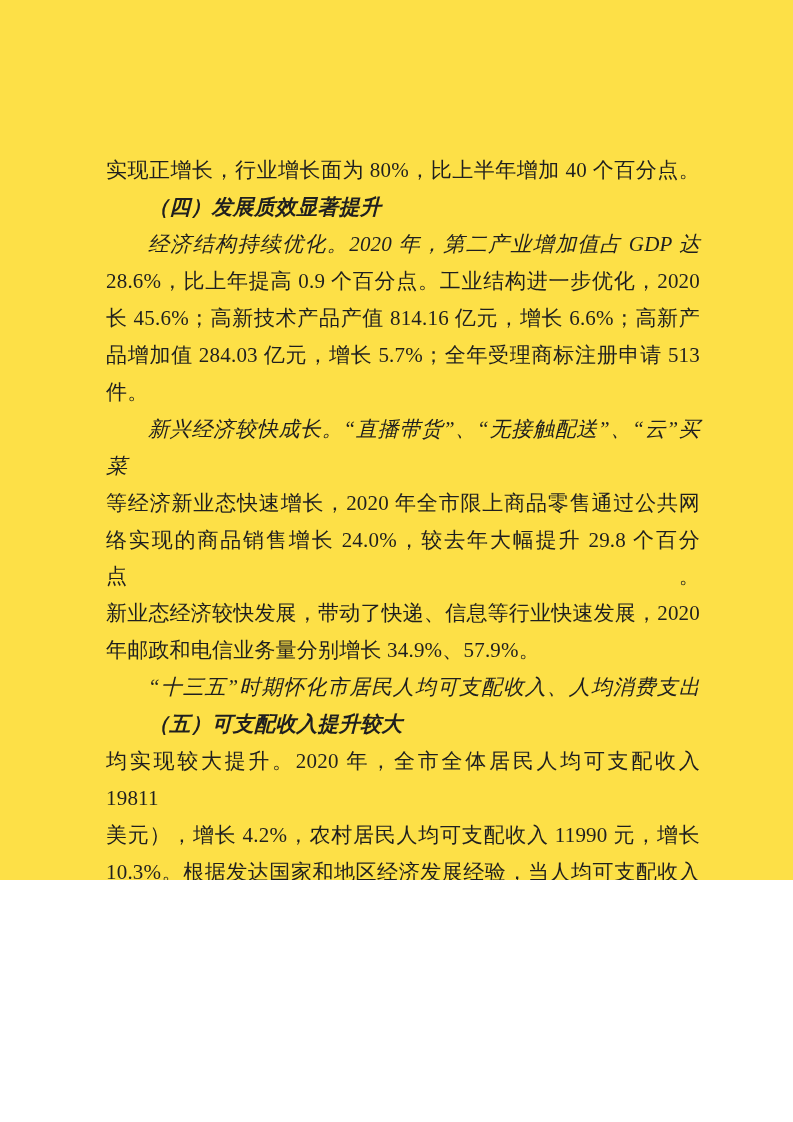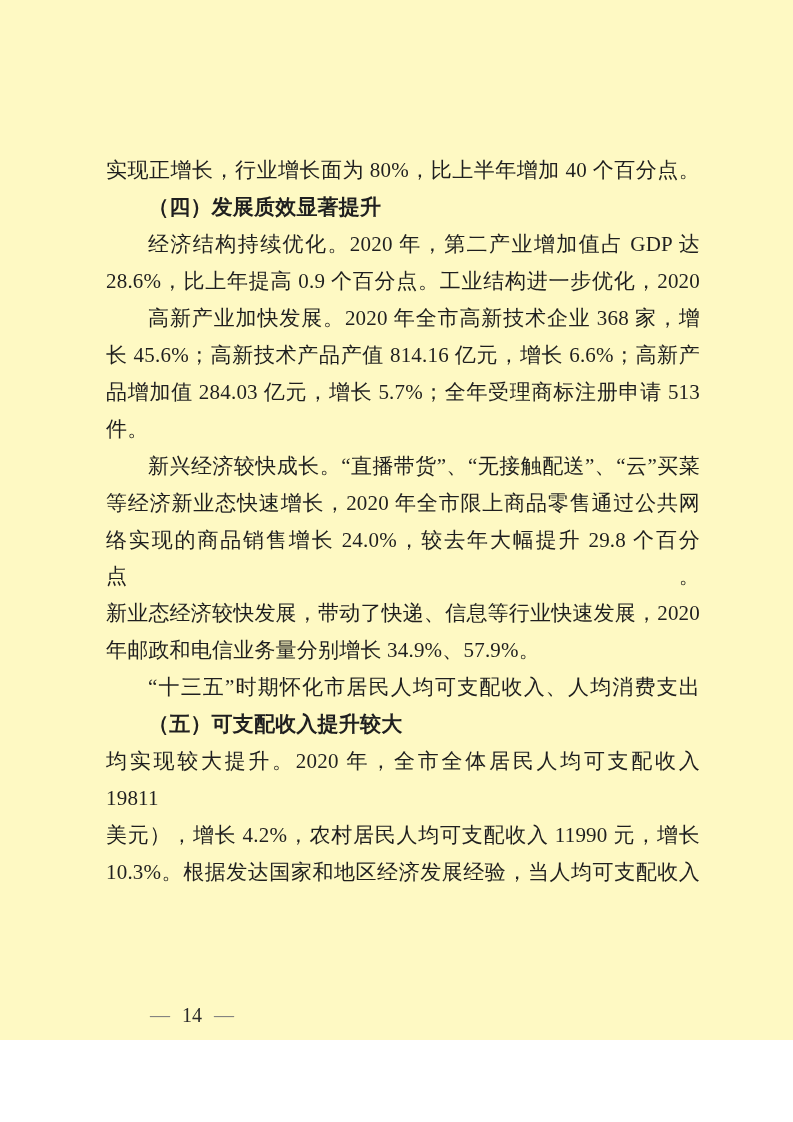--- a/index.html
+++ b/index.html
@@ -3,22 +3,22 @@
 <meta charset="utf-8">
 <style>
   html, body {
     margin: 0;
     padding: 0;
     background: #ffffff;
   }
   .page {
     position: relative;
     width: 793px;
-    height: 1040px;
-    background: #fef9c3;
+    height: 880px;
+    background: #fde047;
     overflow: hidden;
     font-family: "Liberation Serif", "DejaVu Serif", serif;
     color: #1f1f1f;
   }
   .doc-body {
     position: absolute;
     left: 106px;
     top: 152px;
     width: 594px;
     font-size: 21px;
@@ -29,20 +29,21 @@
     text-align: left;
     white-space: normal;
   }
   .line.justify {
     text-align: justify;
     text-align-last: justify;
     text-justify: inter-character;
   }
   .line.indent {
     text-indent: 2em;
+    font-style: italic;
   }
   .line.heading {
     font-weight: 700;
   }
   .footer {
     position: absolute;
     left: 106px;
     top: 1001px;
     font-size: 20px;
     line-height: 28px;
@@ -59,21 +60,20 @@
 </style>
 </head>
 <body>
 
 <div class="page">
   <div class="doc-body">
       <div class="line justify">实现正增长，行业增长面为 80%，比上半年增加 40 个百分点。</div>
       <div class="line indent heading">（四）发展质效显著提升</div>
       <div class="line indent justify">经济结构持续优化。2020 年，第二产业增加值占 GDP 达</div>
       <div class="line justify">28.6%，比上年提高 0.9 个百分点。工业结构进一步优化，2020</div>
-      <div class="line indent justify">高新产业加快发展。2020 年全市高新技术企业 368 家，增</div>
       <div class="line justify">长 45.6%；高新技术产品产值 814.16 亿元，增长 6.6%；高新产</div>
       <div class="line justify">品增加值 284.03 亿元，增长 5.7%；全年受理商标注册申请 513</div>
       <div class="line">件。</div>
       <div class="line indent justify">新兴经济较快成长。“直播带货”、“无接触配送”、“云”买菜</div>
       <div class="line justify">等经济新业态快速增长，2020 年全市限上商品零售通过公共网</div>
       <div class="line justify">络实现的商品销售增长 24.0%，较去年大幅提升 29.8 个百分点。</div>
       <div class="line justify">新业态经济较快发展，带动了快递、信息等行业快速发展，2020</div>
       <div class="line">年邮政和电信业务量分别增长 34.9%、57.9%。</div>
       <div class="line indent justify">“十三五”时期怀化市居民人均可支配收入、人均消费支出</div>
       <div class="line indent heading">（五）可支配收入提升较大</div>

